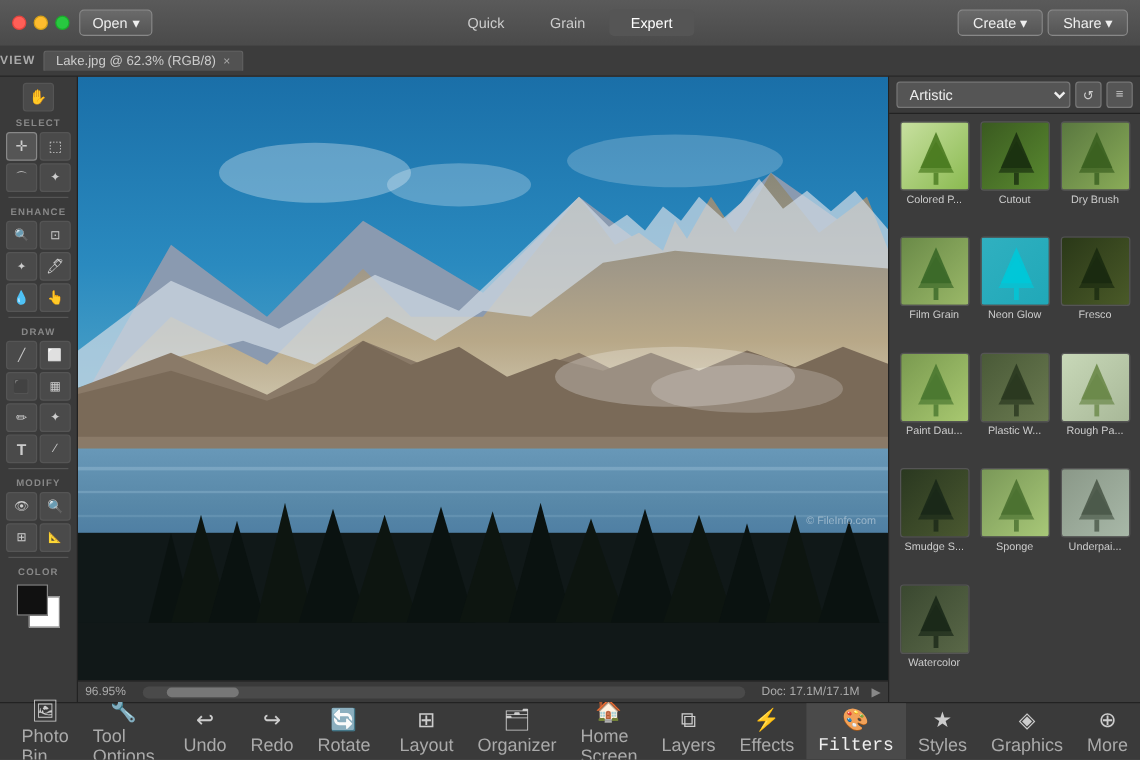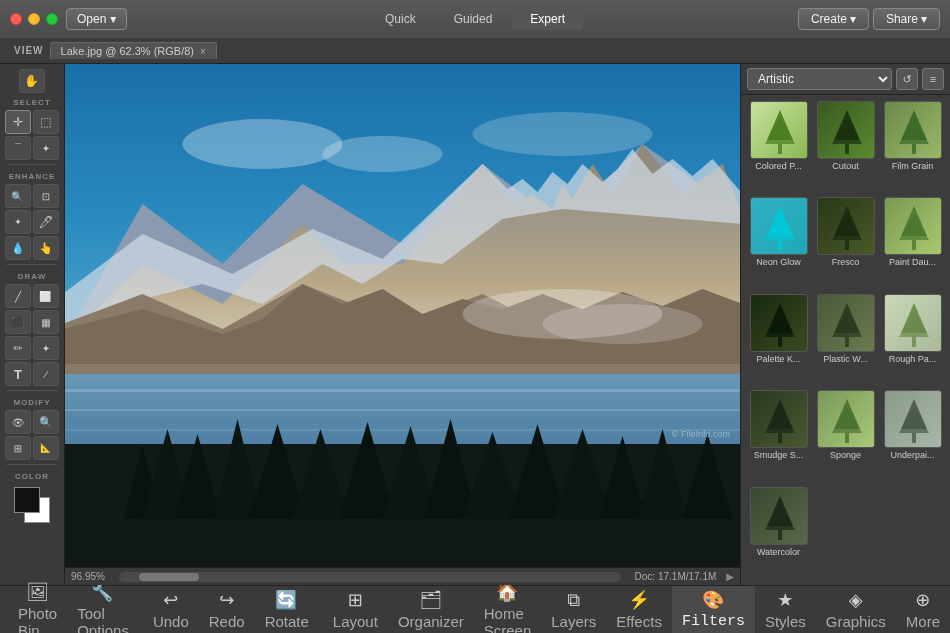--- a/index.html
+++ b/index.html
@@ -74,21 +74,21 @@
       align-items: center;
       gap: 3px;
     }
 
     
     .tab-bar {
       height: 26px;
       background: #3c3c3c;
       display: flex;
       align-items: center;
-      padding: 0 14px;
+      padding: 0 0;
       border-bottom: 1px solid #222;
     }
     .tab-item {
       background: #525252;
       border: 1px solid #666;
       border-bottom: none;
       color: #ccc;
       font-size: 11px;
       padding: 2px 10px;
       border-radius: 3px 3px 0 0;
@@ -345,21 +345,21 @@
       <div class="traffic-light green"></div>
     </div>
     <button class="open-btn">
       <span>Open</span>
       <span>▾</span>
     </button>
   </div>
 
   <div class="title-bar-center">
     <button class="nav-btn">Quick</button>
-    <button class="nav-btn">Guided</button>
+    <button class="nav-btn">Grain</button>
     <button class="nav-btn active">Expert</button>
   </div>
 
   <div class="title-bar-right">
     <button class="title-btn">
       <span>Create</span>
       <span>▾</span>
     </button>
     <button class="title-btn">
       <span>Share</span>
@@ -568,20 +568,32 @@
 
         <rect x="27" y="42" width="4" height="10" fill="#1a3010" opacity="0.8"></rect>
 
         <polygon points="29,8 42,38 16,38" fill="#1a3010" opacity="0.9"></polygon>
         <polygon points="29,16 44,42 14,42" fill="#1a3010" opacity="0.7"></polygon>
       </svg>
     </div>
     <span class="filter-label">Cutout</span>
   </div>
         <div class="filter-item">
+    <div class="filter-thumb" style="background: linear-gradient(135deg, #5a7840 0%, #8aac58 100%);">
+      <svg width="58" height="58" viewBox="0 0 58 58" style="position:absolute;top:0;left:0;">
+
+        <rect x="27" y="42" width="4" height="10" fill="#3a6020" opacity="0.8"></rect>
+
+        <polygon points="29,8 42,38 16,38" fill="#3a6020" opacity="0.9"></polygon>
+        <polygon points="29,16 44,42 14,42" fill="#3a6020" opacity="0.7"></polygon>
+      </svg>
+    </div>
+    <span class="filter-label">Dry Brush</span>
+  </div>
+        <div class="filter-item">
     <div class="filter-thumb" style="background: linear-gradient(135deg, #6a8a48 0%, #9ab868 100%);">
       <svg width="58" height="58" viewBox="0 0 58 58" style="position:absolute;top:0;left:0;">
 
         <rect x="27" y="42" width="4" height="10" fill="#3a6828" opacity="0.8"></rect>
 
         <polygon points="29,8 42,38 16,38" fill="#3a6828" opacity="0.9"></polygon>
         <polygon points="29,16 44,42 14,42" fill="#3a6828" opacity="0.7"></polygon>
       </svg>
     </div>
     <span class="filter-label">Film Grain</span>
@@ -614,32 +626,20 @@
     <div class="filter-thumb" style="background: linear-gradient(135deg, #7a9a50 0%, #a8c870 100%);">
       <svg width="58" height="58" viewBox="0 0 58 58" style="position:absolute;top:0;left:0;">
 
         <rect x="27" y="42" width="4" height="10" fill="#4a7830" opacity="0.8"></rect>
 
         <polygon points="29,8 42,38 16,38" fill="#4a7830" opacity="0.9"></polygon>
         <polygon points="29,16 44,42 14,42" fill="#4a7830" opacity="0.7"></polygon>
       </svg>
     </div>
     <span class="filter-label">Paint Dau...</span>
-  </div>
-        <div class="filter-item">
-    <div class="filter-thumb" style="background: linear-gradient(135deg, #1a2a10 0%, #3a4a20 100%);">
-      <svg width="58" height="58" viewBox="0 0 58 58" style="position:absolute;top:0;left:0;">
-
-        <rect x="27" y="42" width="4" height="10" fill="#0a1808" opacity="0.8"></rect>
-
-        <polygon points="29,8 42,38 16,38" fill="#0a1808" opacity="0.9"></polygon>
-        <polygon points="29,16 44,42 14,42" fill="#0a1808" opacity="0.7"></polygon>
-      </svg>
-    </div>
-    <span class="filter-label">Palette K...</span>
   </div>
         <div class="filter-item">
     <div class="filter-thumb" style="background: linear-gradient(135deg, #4a5a38 0%, #6a7a50 100%);">
       <svg width="58" height="58" viewBox="0 0 58 58" style="position:absolute;top:0;left:0;">
 
         <rect x="27" y="42" width="4" height="10" fill="#2a3820" opacity="0.8"></rect>
 
         <polygon points="29,8 42,38 16,38" fill="#2a3820" opacity="0.9"></polygon>
         <polygon points="29,16 44,42 14,42" fill="#2a3820" opacity="0.7"></polygon>
       </svg>

